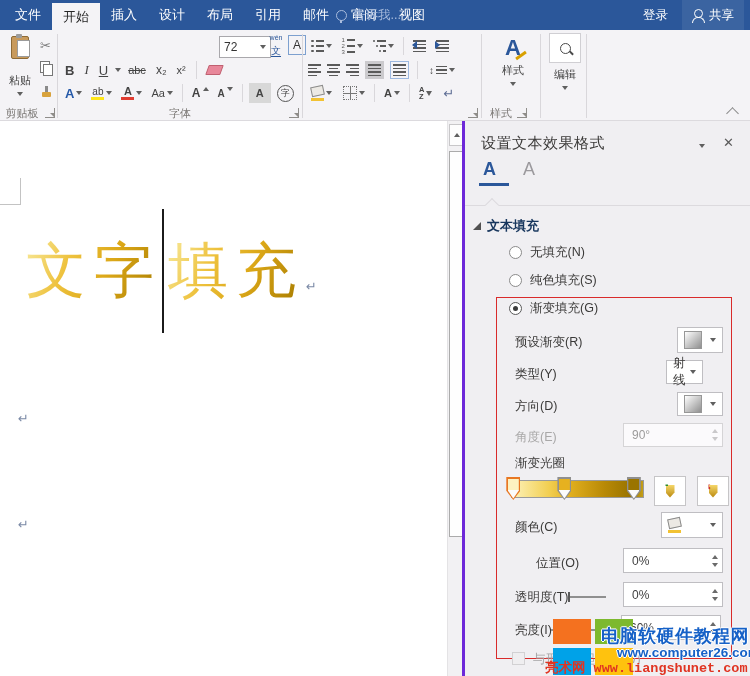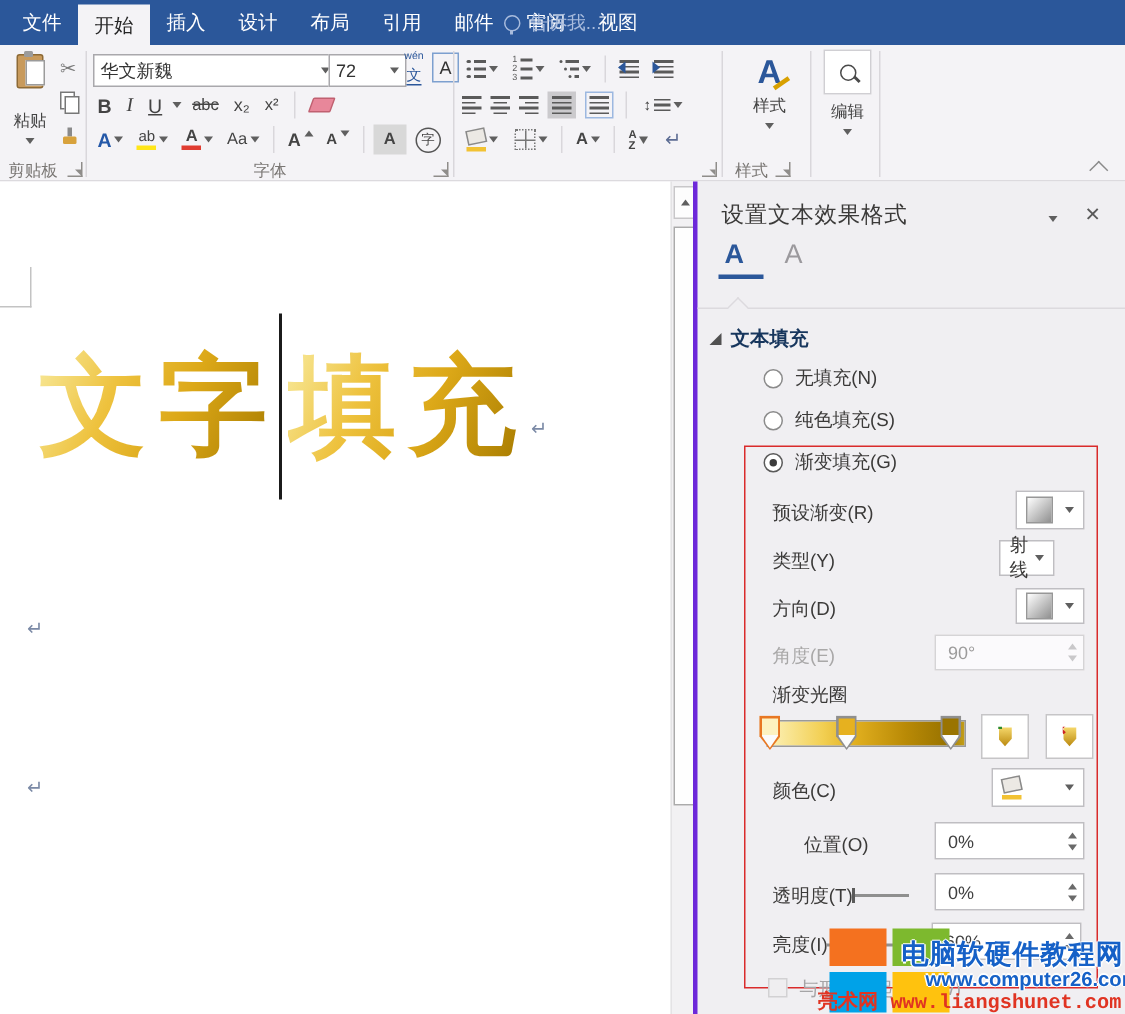--- a/index.html
+++ b/index.html
@@ -58,21 +58,21 @@
   .magnifier{width:9px;height:9px;border:1.5px solid #4a4a4a;border-radius:50%;position:relative;}
   .magnifier::after{content:"";position:absolute;left:8px;top:8px;width:5px;height:1.5px;background:#4a4a4a;transform:rotate(45deg);}
   .chev{width:8px;height:8px;border-top:1.5px solid #8a8a8a;border-right:1.5px solid #8a8a8a;transform:rotate(-45deg);}
   .minisort{display:flex;flex-direction:column;font-size:7.5px;line-height:7px;font-weight:bold;color:#444;}
 
   
   .doc{position:absolute;left:0;top:121px;width:447px;height:555px;background:#fff;}
   .cornerV{position:absolute;left:20px;top:57px;width:1px;height:27px;background:#c3c3c3;}
   .cornerH{position:absolute;left:0;top:83px;width:21px;height:1px;background:#c3c3c3;}
   .textline{position:absolute;left:26px;top:88px;display:flex;align-items:center;}
-  .goldtext{font-weight:700;font-size:72px;line-height:1.2;letter-spacing:8px;color:#d8a517;font-family:"Liberation Serif","DejaVu Serif",serif;}
+  .goldtext{font-weight:400;font-size:60px;line-height:1.2;letter-spacing:8px;color:#d8a517;font-family:"Liberation Serif","DejaVu Serif",serif;}
   @supports ((-webkit-background-clip:text) or (background-clip:text)){
     .goldtext{background:linear-gradient(115deg,#f7e693 4%,#eec23e 32%,#dca818 58%,#a87c00 96%);-webkit-background-clip:text;background-clip:text;color:transparent;}
   }
   .cursor{width:2px;height:124px;background:#1b1b1b;margin:0 4px 0 0;}
   .pilcrow{font-size:13px;color:#7b8aa6;}
 
   
   .vscroll{position:absolute;left:447px;top:121px;width:15px;height:555px;background:#f2f1f3;border-left:1px solid #e4e3e5;}
   .sbtn{position:absolute;left:1px;top:3px;width:13px;height:20px;background:#fdfdfd;border:1px solid #c8c7c9;display:flex;align-items:center;justify-content:center;}
   .sthumb{position:absolute;left:1px;top:30px;width:12px;height:384px;background:#fefefe;border:1px solid #ababab;}
@@ -139,40 +139,43 @@
       <span class="tab">布局</span>
       <span class="tab">引用</span>
       <span class="tab">邮件</span>
       <span class="tab">审阅</span>
       <span class="tab">视图</span>
     </div>
     <div class="tellme">
       <span class="bulb"></span>
       <span>告诉我...</span>
     </div>
+    <div class="tb-right">
+      <span>登录</span>
+      <span class="sharebox">
+        <span class="person"></span>
+        <span>共享</span>
+      </span>
+    </div>
   </div>
 
   <div class="ribbon">
 
     <div class="abs" style="left:4px;top:6px;width:32px;text-align:center;">
       <div class="clipboard" style="margin:0 auto;"></div>
       <div style="font-size:11px;color:#444;margin-top:14px;">粘贴</div>
       <div class="cdn" style="margin:4px auto 0;"></div>
     </div>
     <div class="abs" style="left:40px;top:8px;font-size:13px;color:#7a7a7a;"><span>✂</span></div>
     <div class="abs" style="left:40px;top:31px;"><span class="copyic" style="display:inline-block;"></span></div>
     <div class="abs" style="left:40px;top:54px;"><span class="painter" style="display:inline-block;"></span></div>
     <span class="glabel" style="left:2px;width:40px;">剪贴板</span>
     <span class="launcher" style="left:45px;top:78px;"></span>
     <div class="vdiv" style="left:57px;"></div>
 
-    <div class="combo abs" style="left:62px;top:6px;width:153px;height:20px;">
-      <span>华文新魏</span>
-      <span class="cdn"></span>
-    </div>
     <div class="combo abs" style="left:219px;top:6px;width:42px;height:20px;">
       <span>72</span>
       <span class="cdn"></span>
     </div>
     <div class="abs" style="left:266px;top:4px;width:20px;text-align:center;line-height:1;">
       <div style="font-size:7px;color:#2b579a;">wén</div>
       <div style="font-size:10px;color:#2b579a;border-bottom:1px solid #2b579a;display:inline-block;">文</div>
     </div>
     <div class="abs" style="left:288px;top:5px;width:16px;height:18px;border:1px solid #7da0cf;display:flex;align-items:center;justify-content:center;font-size:12px;color:#333;">
       <span>A</span>

